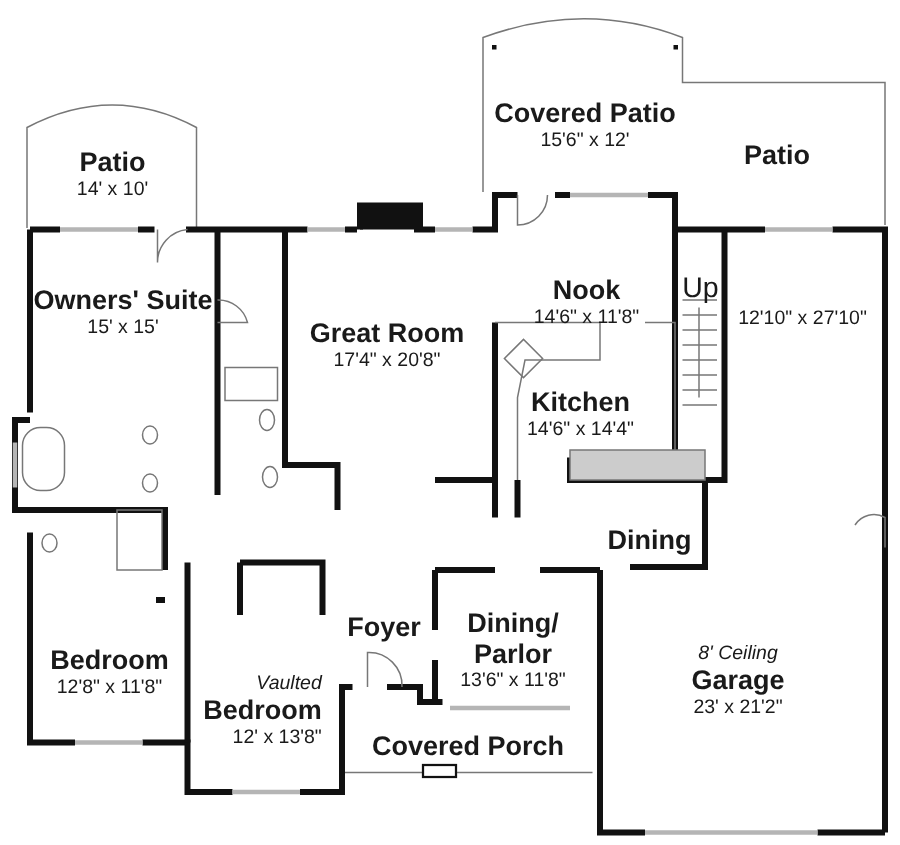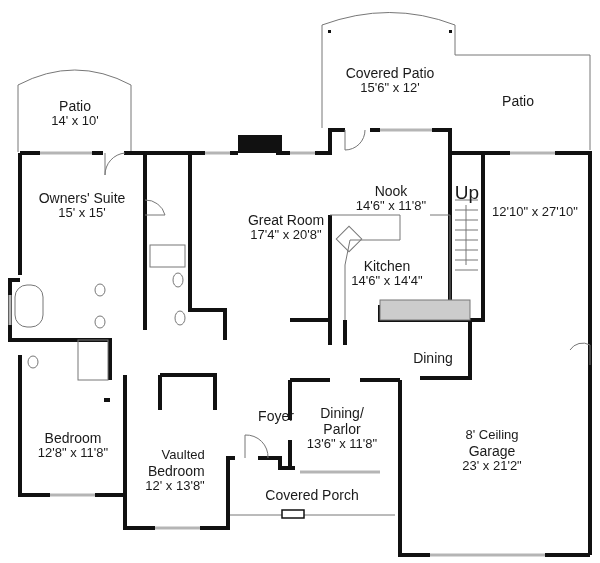--- a/index.html
+++ b/index.html
@@ -1,21 +1,21 @@
 <!DOCTYPE html>
 <html><head>
 <meta charset="utf-8">
 <style>
   html, body { margin:0; padding:0; background:#ffffff; }
   body { width:600px; height:563px; position:relative; overflow:hidden; font-family:"Liberation Sans", sans-serif; }
   svg { position:absolute; left:0; top:0; }
   .lbl { position:absolute; text-align:center; color:#1a1a1a; white-space:nowrap; transform:translateX(-50%); line-height:1.15; }
-  .name { font-weight:normal; font-size:14px; display:block; }
+  .name { font-weight:bold; font-size:18px; display:block; }
   .dim { font-size:13px; display:block; }
-  .reg { font-weight:normal; font-size:13px; display:block; }
+  .reg { font-weight:normal; font-size:13px; display:block;font-style:italic; }
 </style>
 </head>
 <body>
 
 <svg width="600" height="563" viewBox="0 0 600 563">
 
   <path d="M18,152 L18,85 Q75,55 131,85 L131,152" fill="none" stroke="#777" stroke-width="1"></path>
   <path d="M322,128 L322,25 Q390,0 455,25 L455,55 L590,55 L590,150" fill="none" stroke="#777" stroke-width="1"></path>
   <rect x="328" y="30" width="3" height="3" fill="#111"></rect>
   <rect x="449" y="30" width="3" height="3" fill="#111"></rect>
@@ -120,40 +120,40 @@
   <span class="name">Covered Patio</span>
   <span class="dim">15'6" x 12'</span>
 </div>
 <div class="lbl" style="left:518px;top:93px;">
   <span class="name">Patio</span>
 </div>
 <div class="lbl" style="left:82px;top:190px;">
   <span class="name">Owners' Suite</span>
   <span class="dim">15' x 15'</span>
 </div>
-<div class="lbl" style="left:258px;top:212px;margin-left:28px;">
+<div class="lbl" style="left:258px;top:212px;">
   <span class="name">Great Room</span>
   <span class="dim">17'4" x 20'8"</span>
 </div>
 <div class="lbl" style="left:391px;top:163px;margin-top:20px;">
   <span class="name">Nook</span>
   <span class="dim">14'6" x 11'8"</span>
 </div>
 <div class="lbl" style="left:467px;top:182px;font-size:19px;">Up</div>
 <div class="lbl" style="left:535px;top:205px;">
   <span class="dim">12'10" x 27'10"</span>
 </div>
 <div class="lbl" style="left:387px;top:258px;">
   <span class="name">Kitchen</span>
   <span class="dim">14'6" x 14'4"</span>
 </div>
 <div class="lbl" style="left:433px;top:350px;">
   <span class="name">Dining</span>
 </div>
-<div class="lbl" style="left:256px;top:408px;margin-left:20px;">
+<div class="lbl" style="left:256px;top:408px;">
   <span class="name">Foyer</span>
 </div>
 <div class="lbl" style="left:342px;top:405px;">
   <span class="name">Dining/</span>
   <span class="name">Parlor</span>
   <span class="dim">13'6" x 11'8"</span>
 </div>
 <div class="lbl" style="left:73px;top:430px;">
   <span class="name">Bedroom</span>
   <span class="dim">12'8" x 11'8"</span>

